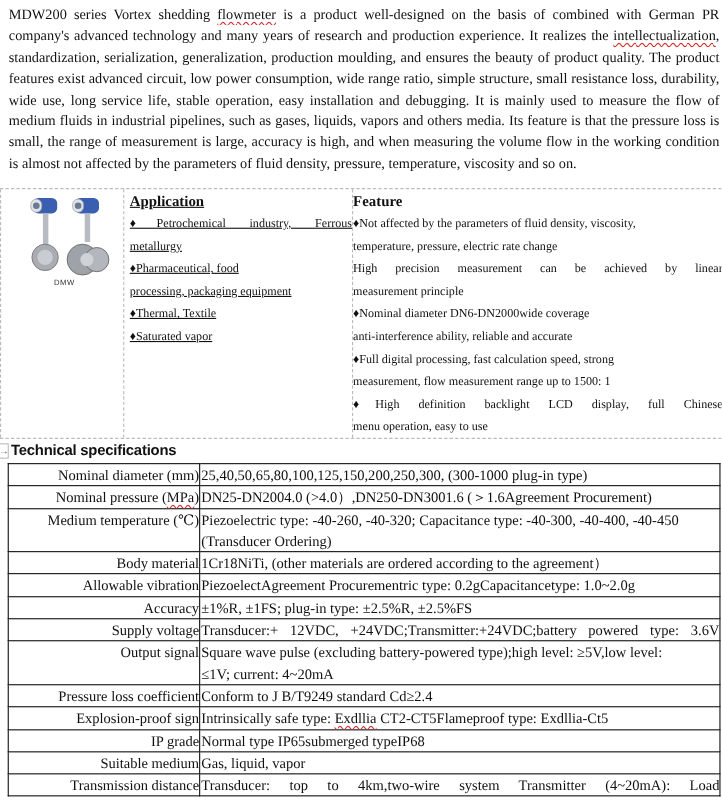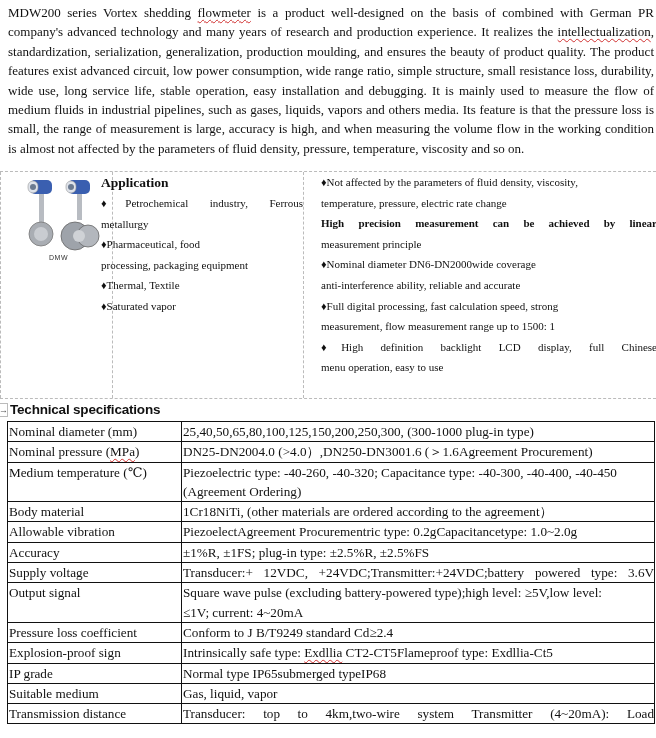--- a/index.html
+++ b/index.html
@@ -5,37 +5,37 @@
   html, body { margin:0; padding:0; background:#ffffff; }
   body { width:656px; height:738px; overflow:hidden; position:relative;
          font-family:"Liberation Serif", "DejaVu Serif", serif; color:#111; }
   .intro { position:absolute; left:8px; top:3px; width:646px; font-size:13px;
            line-height:19.4px; text-align:justify; }
   .spell { text-decoration: underline wavy #d03030; text-decoration-thickness:1px; text-underline-offset:2px; }
   .app-table { position:absolute; left:0; top:171px; width:656px; height:226px;
                border-top:1px dashed #bbb; border-bottom:1px dashed #bbb; }
   .col { position:absolute; top:0; bottom:0; }
   .col-img { left:0; width:111px; border-left:1px dashed #bbb; border-right:1px dashed #bbb; }
-  .col-app { left:95px; width:202px; border-right:1px dashed #bbb; padding-left:6px; }
+  .col-app { left:112px; width:202px; border-right:1px dashed #bbb; padding-left:6px;text-decoration:underline; }
   .col-feat { left:316px; width:336px; padding-left:5px; }
   .col h3 { margin:0; font-size:13.5px; font-weight:bold; line-height:20px; padding-top:1px; }
   .col .line { font-size:11px; line-height:20.6px; text-align:justify; }
   .prod-img { position:absolute; left:24px; top:6px; width:76px; height:80px; }
   .prod-caption { position:absolute; left:48px; top:82px; font-family:"Liberation Sans", sans-serif;
                   font-size:7px; color:#333; letter-spacing:0.5px; }
   .spec-title-row { position:absolute; left:0; top:402px; height:16px; }
   .arrow-box { position:absolute; left:-2px; top:1px; width:8px; height:12px; border:1px solid #bbb;
                font-size:9px; line-height:12px; color:#555; text-align:center; }
   .spec-title { position:absolute; left:10px; top:0; font-size:13.5px; font-weight:bold; white-space:nowrap;
                 font-family:Liberation Sans, sans-serif; letter-spacing:-0.2px; }
   table.spec { position:absolute; left:7px; top:421px; width:648px; border-collapse:collapse;
                table-layout:fixed; font-size:13.2px; }
   table.spec td { border:1px solid #111; padding:0 0 0 1px; line-height:19.3px; vertical-align:top;
                   white-space:nowrap; overflow:hidden; }
-  table.spec td.k { width:172px; }
+  table.spec td.k { width:172px;text-align:right; }
   table.spec td.v.just { text-align:justify; text-align-last:justify;margin-left:41px; }
 </style>
 </head>
 <body>
 
 <div class="intro"><span>MDW200 series Vortex shedding </span><span class="spell">flowmeter</span><span> is a product well-designed on the basis of combined with German PR company's advanced technology and many years of research and production experience. It realizes the </span><span class="spell">intellectualization</span><span>, standardization, serialization, generalization, production moulding, and ensures the beauty of product quality. The product features exist advanced circuit, low power consumption, wide range ratio, simple structure, small resistance loss, durability, wide use, long service life, stable operation, easy installation and debugging. It is mainly used to measure the flow of medium fluids in industrial pipelines, such as gases, liquids, vapors and others media. Its feature is that the pressure loss is small, the range of measurement is large, accuracy is high, and when measuring the volume flow in the working condition is almost not affected by the parameters of fluid density, pressure, temperature, viscosity and so on.</span></div>
 
 <div class="app-table">
   <div class="col col-img">
     <svg class="prod-img" viewBox="0 0 76 80">
@@ -60,23 +60,24 @@
   <div class="col col-app">
     <h3>Application</h3>
     <div class="line" style="text-align-last:justify;">♦Petrochemical industry, Ferrous</div>
     <div class="line">metallurgy</div>
     <div class="line">♦Pharmaceutical, food</div>
     <div class="line">processing, packaging equipment</div>
     <div class="line">♦Thermal, Textile</div>
     <div class="line">♦Saturated vapor</div>
   </div>
   <div class="col col-feat">
+    <h3>Feature</h3>
     <div class="line">♦Not affected by the parameters of fluid density, viscosity,</div>
     <div class="line">temperature, pressure, electric rate change</div>
-    <div class="line" style="text-align-last:justify;font-weight:bold;">High precision measurement can be achieved by linear</div>
+    <div class="line" style="text-align-last:justify;">High precision measurement can be achieved by linear</div>
     <div class="line">measurement principle</div>
     <div class="line">♦Nominal diameter DN6-DN2000wide coverage</div>
     <div class="line">anti-interference ability, reliable and accurate</div>
     <div class="line">♦Full digital processing, fast calculation speed, strong</div>
     <div class="line">measurement, flow measurement range up to 1500: 1</div>
     <div class="line" style="text-align-last:justify;">♦High definition backlight LCD display, full Chinese</div>
     <div class="line">menu operation, easy to use</div>
   </div>
 </div>
 
@@ -92,21 +93,21 @@
     <td class="v">25,40,50,65,80,100,125,150,200,250,300, (300-1000 plug-in type)</td>
   </tr>
   <tr>
     <td class="k"><span>Nominal pressure (</span><span class="spell">MPa</span><span>)</span></td>
     <td class="v">DN25-DN2004.0 (&gt;4.0）,DN250-DN3001.6 (＞1.6Agreement Procurement)</td>
   </tr>
   <tr>
     <td class="k">Medium temperature (℃)</td>
     <td class="v">
           <div>Piezoelectric type: -40-260, -40-320; Capacitance type: -40-300, -40-400, -40-450</div>
-          <div>(Agreement Ordering)</div>
+          <div>(Transducer Ordering)</div>
         </td>
   </tr>
   <tr>
     <td class="k">Body material</td>
     <td class="v">1Cr18NiTi, (other materials are ordered according to the agreement）</td>
   </tr>
   <tr>
     <td class="k">Allowable vibration</td>
     <td class="v">PiezoelectAgreement Procurementric type: 0.2gCapacitancetype: 1.0~2.0g</td>
   </tr>

